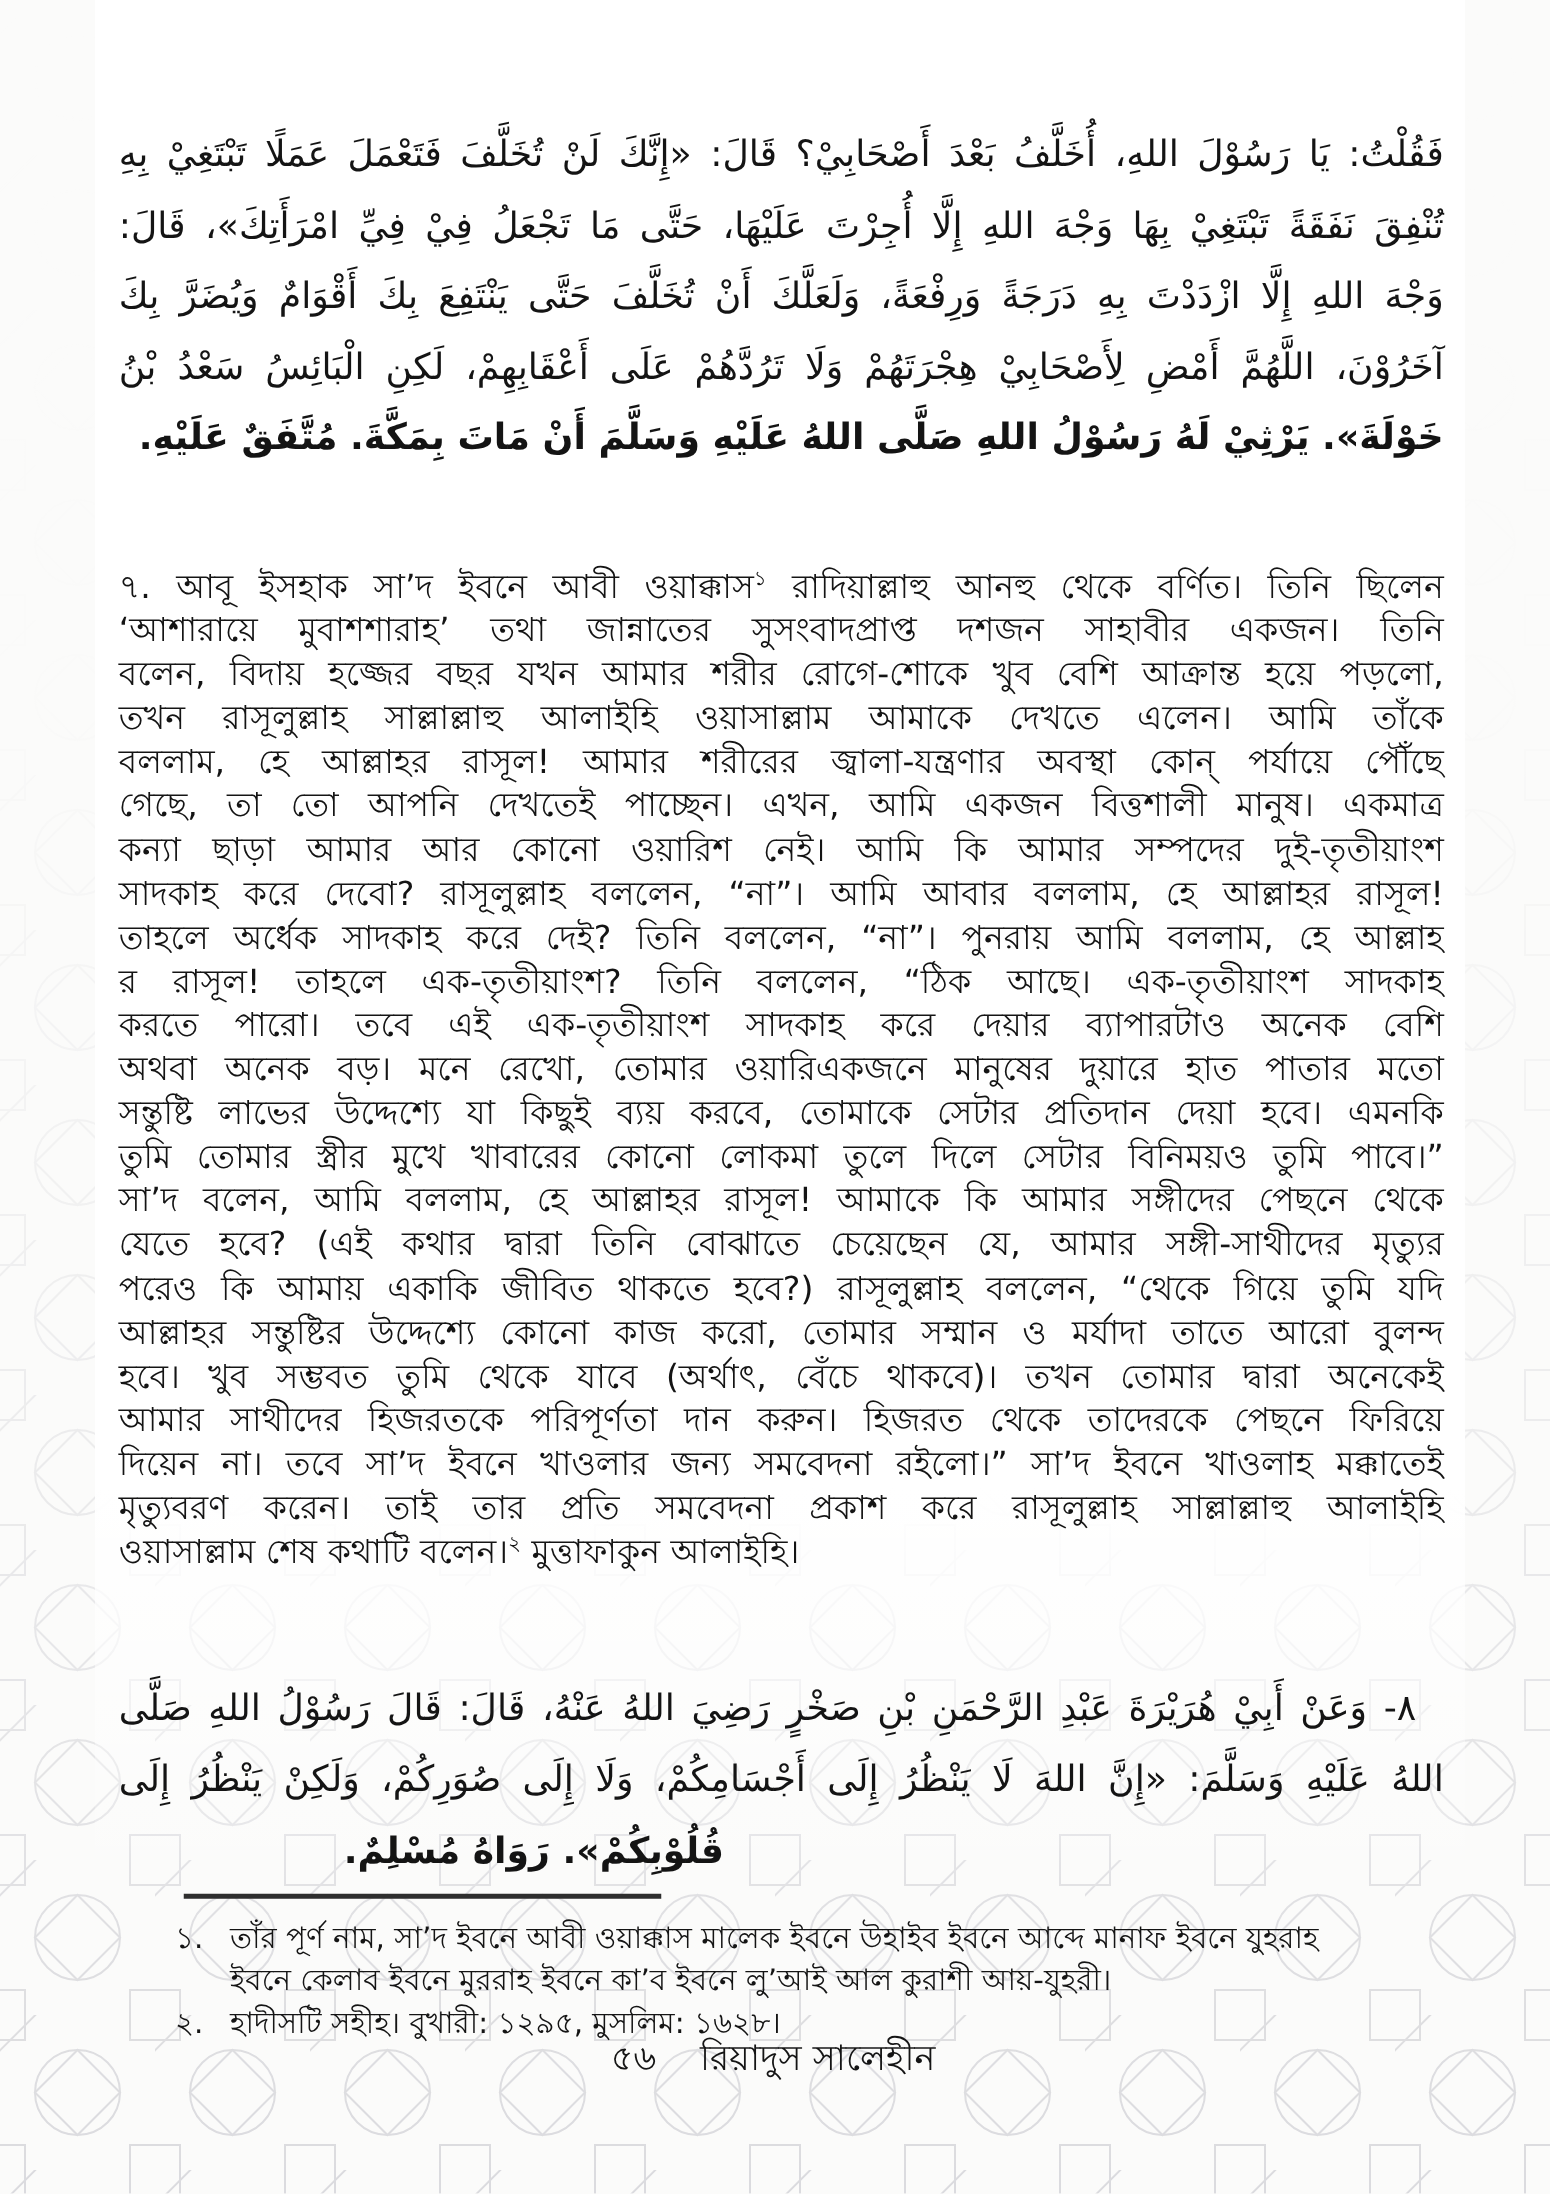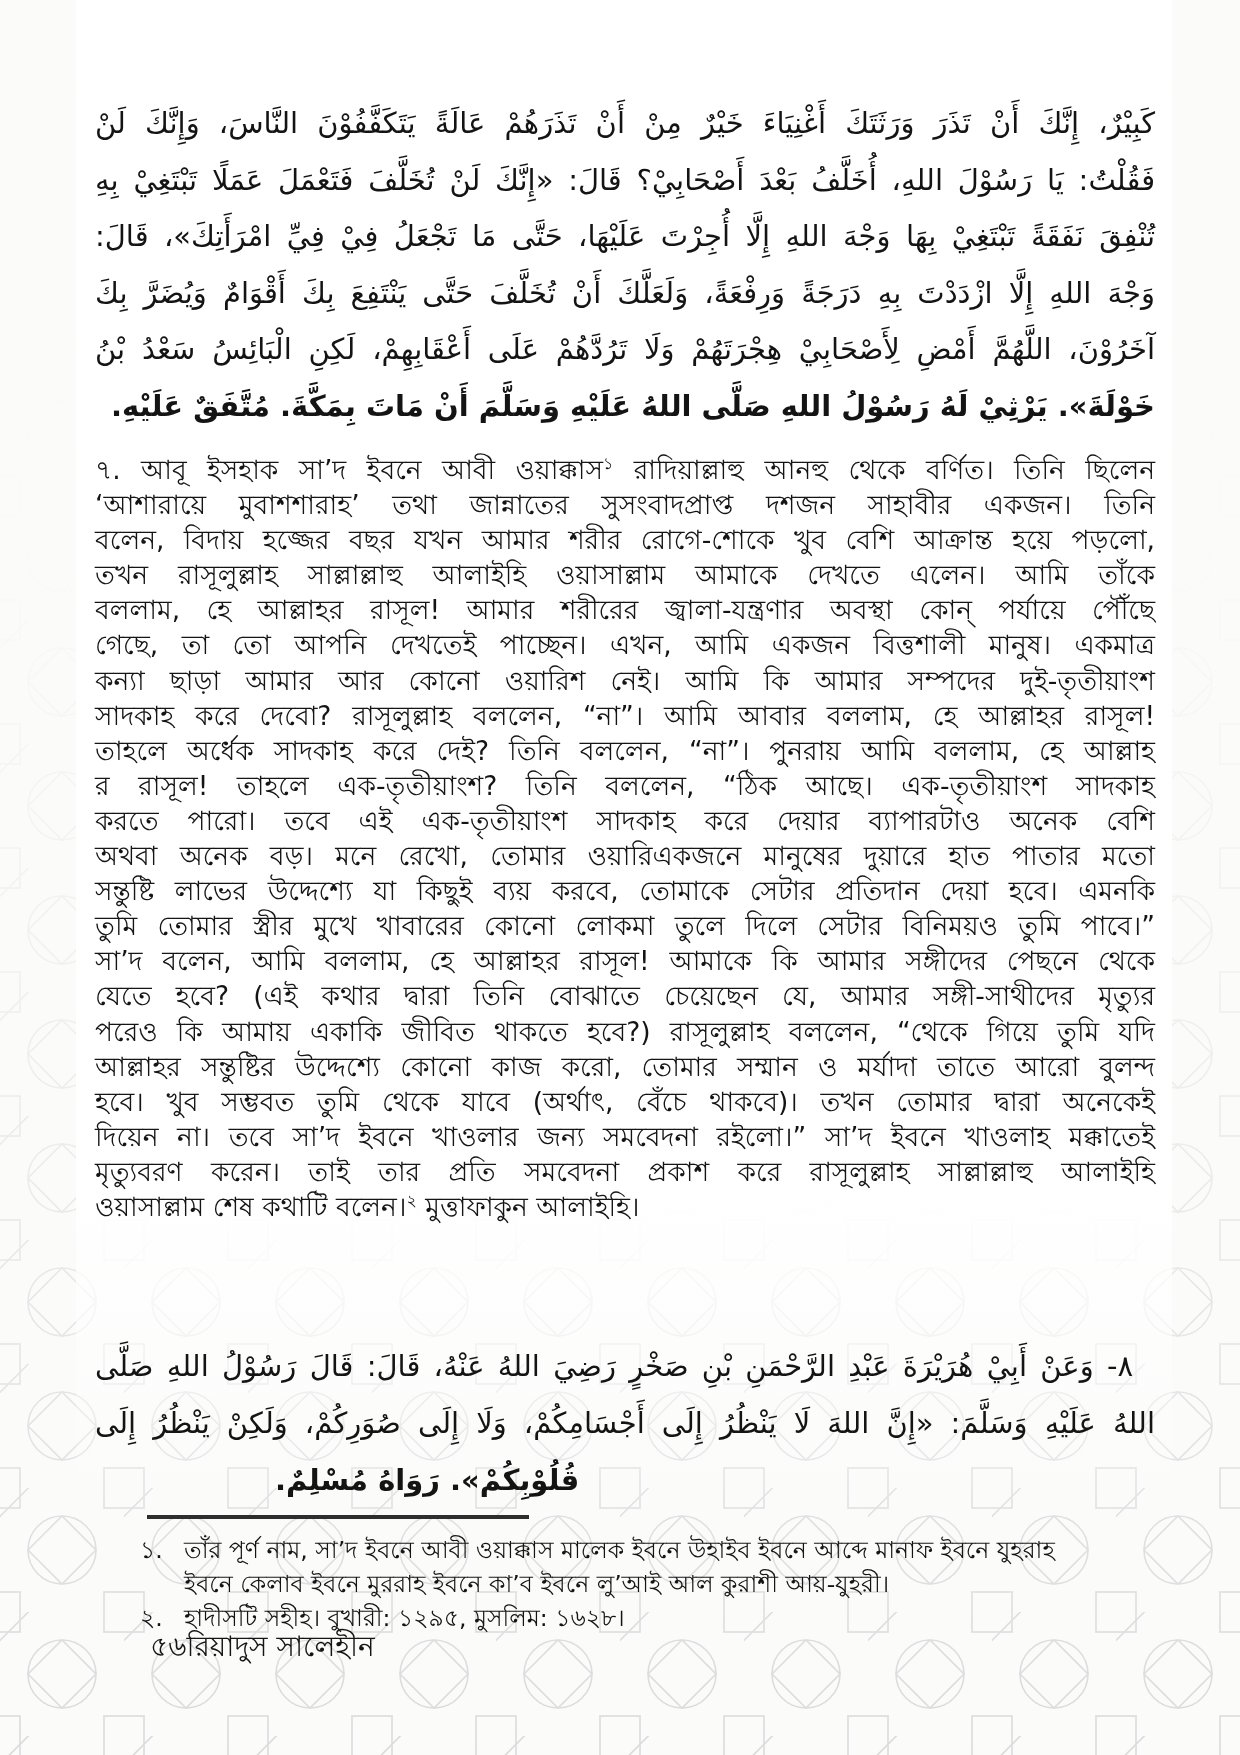--- a/index.html
+++ b/index.html
@@ -33,22 +33,22 @@
   
   .fn-divider{position:absolute;left:147px;top:1515px;width:382px;height:4px;background:#2e2e2e;}
   .footnotes{position:absolute;left:140px;top:1533px;width:1022px;font-size:23.5px;line-height:34px;}
   .fn-row{display:flex;align-items:flex-start;}
   .fn-num{flex:none;width:44px;}
   .fn-text{flex:1;}
   .fn-text .tline{text-align:left;}
   
   .footer{
     position:absolute;left:95px;top:1630px;width:1060px;
-    display:flex;justify-content:flex-start;align-items:baseline;
-    font-size:28px;line-height:34px;
+    display:flex;justify-content:center;align-items:baseline;
+    font-size:28px;line-height:34px;gap:35px;
   }
   .footer .pageno{margin-left:55px;}
   .footer .booktitle{margin-right:68px;}
 </style>
 </head>
 <body>
 
 <div class="page">
 
   <svg class="bg" width="1240" height="1755" aria-hidden="true">
@@ -87,21 +87,20 @@
       <mask id="fadeMask">
         <rect width="1240" height="1755" fill="url(#fade)"></rect>
       </mask>
     </defs>
     <rect width="1240" height="1755" fill="url(#geo)" mask="url(#fadeMask)"></rect>
   </svg>
 
   <div class="paper"></div>
 
   <div class="block arabic ar1" lang="ar" dir="rtl">
-      <div class="tline">كَبِيْرٌ، إِنَّكَ أَنْ تَذَرَ وَرَثَتَكَ أَغْنِيَاءَ خَيْرٌ مِنْ أَنْ تَذَرَهُمْ عَالَةً يَتَكَفَّفُوْنَ النَّاسَ، وَإِنَّكَ لَنْ</div>
       <div class="tline">فَقُلْتُ: يَا رَسُوْلَ اللهِ، أُخَلَّفُ بَعْدَ أَصْحَابِيْ؟ قَالَ: «إِنَّكَ لَنْ تُخَلَّفَ فَتَعْمَلَ عَمَلًا تَبْتَغِيْ بِهِ</div>
       <div class="tline">تُنْفِقَ نَفَقَةً تَبْتَغِيْ بِهَا وَجْهَ اللهِ إِلَّا أُجِرْتَ عَلَيْهَا، حَتَّى مَا تَجْعَلُ فِيْ فِيِّ امْرَأَتِكَ»، قَالَ:</div>
       <div class="tline">وَجْهَ اللهِ إِلَّا ازْدَدْتَ بِهِ دَرَجَةً وَرِفْعَةً، وَلَعَلَّكَ أَنْ تُخَلَّفَ حَتَّى يَنْتَفِعَ بِكَ أَقْوَامٌ وَيُضَرَّ بِكَ</div>
       <div class="tline">آخَرُوْنَ، اللَّهُمَّ أَمْضِ لِأَصْحَابِيْ هِجْرَتَهُمْ وَلَا تَرُدَّهُمْ عَلَى أَعْقَابِهِمْ، لَكِنِ الْبَائِسُ سَعْدُ بْنُ</div>
       <div class="tline">خَوْلَةَ». يَرْثِيْ لَهُ رَسُوْلُ اللهِ صَلَّى اللهُ عَلَيْهِ وَسَلَّمَ أَنْ مَاتَ بِمَكَّةَ. مُتَّفَقٌ عَلَيْهِ.</div>
     </div>
 
   <div class="block bengali" lang="bn">
       <div class="tline">৭. আবূ ইসহাক সা’দ ইবনে আবী ওয়াক্কাস<sup>১</sup> রাদিয়াল্লাহু আনহু থেকে বর্ণিত। তিনি ছিলেন</div>
       <div class="tline">‘আশারায়ে মুবাশশারাহ’ তথা জান্নাতের সুসংবাদপ্রাপ্ত দশজন সাহাবীর একজন। তিনি</div>
@@ -115,20 +114,21 @@
       <div class="tline">র রাসূল! তাহলে এক-তৃতীয়াংশ? তিনি বললেন, “ঠিক আছে। এক-তৃতীয়াংশ সাদকাহ</div>
       <div class="tline">করতে পারো। তবে এই এক-তৃতীয়াংশ সাদকাহ করে দেয়ার ব্যাপারটাও অনেক বেশি</div>
       <div class="tline">অথবা অনেক বড়। মনে রেখো, তোমার ওয়ারিএকজনে মানুষের দুয়ারে হাত পাতার মতো</div>
       <div class="tline">সন্তুষ্টি লাভের উদ্দেশ্যে যা কিছুই ব্যয় করবে, তোমাকে সেটার প্রতিদান দেয়া হবে। এমনকি</div>
       <div class="tline">তুমি তোমার স্ত্রীর মুখে খাবারের কোনো লোকমা তুলে দিলে সেটার বিনিময়ও তুমি পাবে।”</div>
       <div class="tline">সা’দ বলেন, আমি বললাম, হে আল্লাহর রাসূল! আমাকে কি আমার সঙ্গীদের পেছনে থেকে</div>
       <div class="tline">যেতে হবে? (এই কথার দ্বারা তিনি বোঝাতে চেয়েছেন যে, আমার সঙ্গী-সাথীদের মৃত্যুর</div>
       <div class="tline">পরেও কি আমায় একাকি জীবিত থাকতে হবে?) রাসূলুল্লাহ বললেন, “থেকে গিয়ে তুমি যদি</div>
       <div class="tline">আল্লাহর সন্তুষ্টির উদ্দেশ্যে কোনো কাজ করো, তোমার সম্মান ও মর্যাদা তাতে আরো বুলন্দ</div>
       <div class="tline">হবে। খুব সম্ভবত তুমি থেকে যাবে (অর্থাৎ, বেঁচে থাকবে)। তখন তোমার দ্বারা অনেকেই</div>
+      <div class="tline">আমার সাথীদের হিজরতকে পরিপূর্ণতা দান করুন। হিজরত থেকে তাদেরকে পেছনে ফিরিয়ে</div>
       <div class="tline">দিয়েন না। তবে সা’দ ইবনে খাওলার জন্য সমবেদনা রইলো।” সা’দ ইবনে খাওলাহ মক্কাতেই</div>
       <div class="tline">মৃত্যুবরণ করেন। তাই তার প্রতি সমবেদনা প্রকাশ করে রাসূলুল্লাহ সাল্লাল্লাহু আলাইহি</div>
       <div class="tline">ওয়াসাল্লাম শেষ কথাটি বলেন।<sup>২</sup> মুত্তাফাকুন আলাইহি।</div>
     </div>
 
   <div class="block arabic ar2" lang="ar" dir="rtl">
       <div class="tline">٨- وَعَنْ أَبِيْ هُرَيْرَةَ عَبْدِ الرَّحْمَنِ بْنِ صَخْرٍ رَضِيَ اللهُ عَنْهُ، قَالَ: قَالَ رَسُوْلُ اللهِ صَلَّى</div>
       <div class="tline">اللهُ عَلَيْهِ وَسَلَّمَ: «إِنَّ اللهَ لَا يَنْظُرُ إِلَى أَجْسَامِكُمْ، وَلَا إِلَى صُوَرِكُمْ، وَلَكِنْ يَنْظُرُ إِلَى</div>
       <div class="tline">قُلُوْبِكُمْ». رَوَاهُ مُسْلِمٌ.</div>
     </div>

